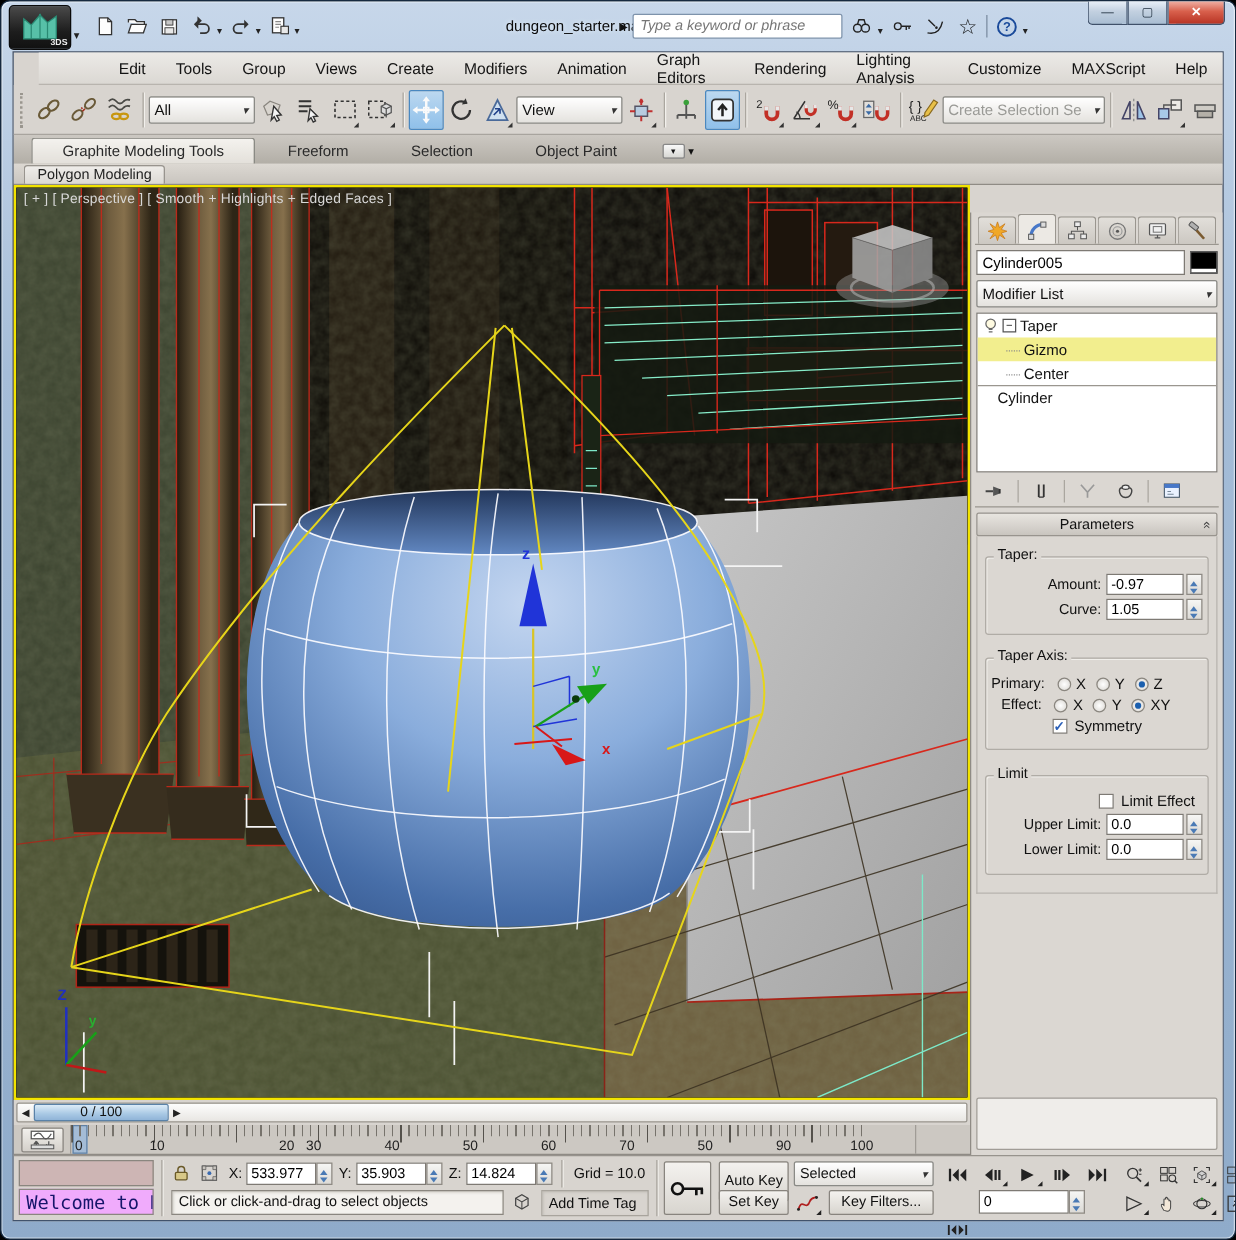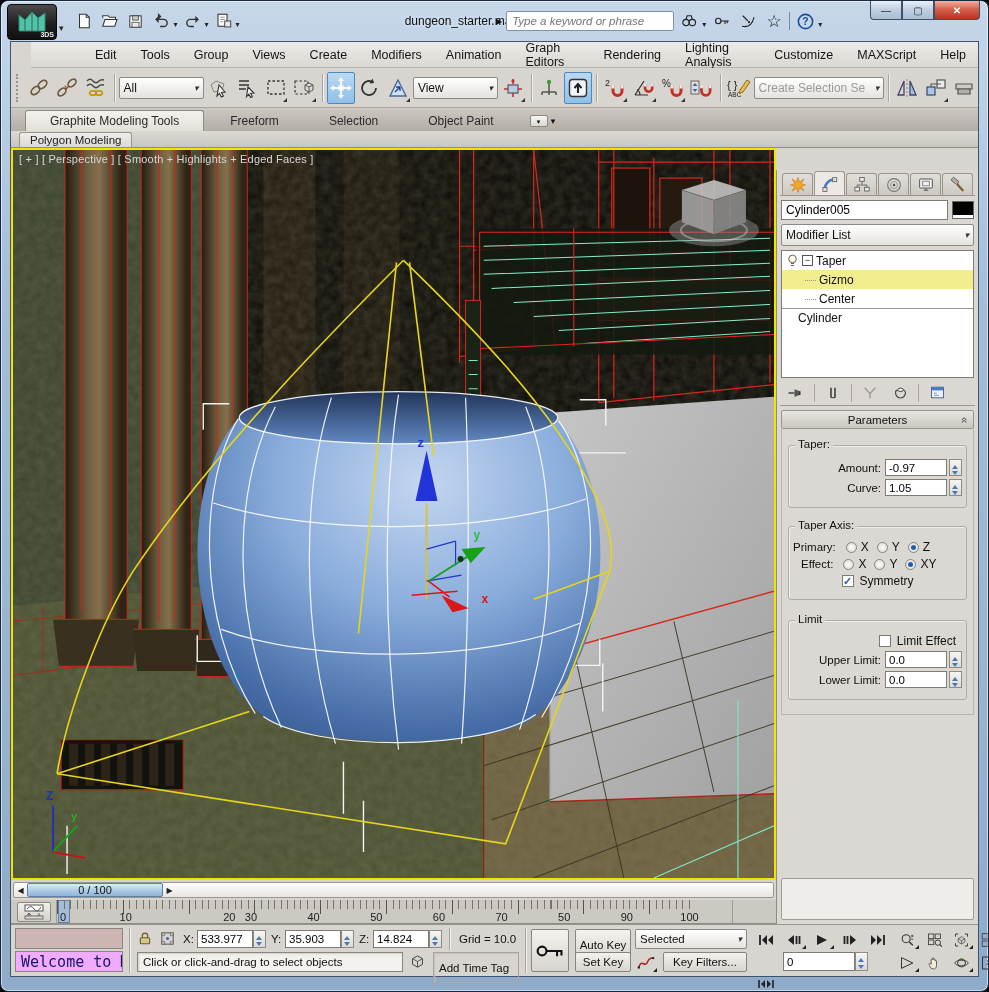--- a/index.html
+++ b/index.html
@@ -55,21 +55,21 @@
   
   .mainrow { flex:1; display:flex; min-height:0; }
   .vpcol { flex:1; display:flex; flex-direction:column; min-width:0; }
   .vp { flex:1; border:2px solid #f2e300; position:relative; background:#14120d; overflow:hidden; }
   .vp svg.scene { position:absolute; inset:0; width:100%; height:100%; }
   .vplabel { position:absolute; left:6px; top:3px; color:#d8d8d8; font-size:11px; letter-spacing:.2px; z-index:5; }
   
   .timeslider { height:20px; background:#d8d4cf; display:flex; align-items:center; padding:1px 2px; }
   .tsgroove { flex:1; height:16px; background:linear-gradient(#fdfdfd,#e8e6e2); border:1px solid #9a968f; border-radius:2px; display:flex; align-items:center; }
   .tsarrow { width:13px; height:14px; display:flex; align-items:center; justify-content:center; font-size:8px; color:#222; }
-  .tsbtn { width:136px; height:14px; background:linear-gradient(#dcecf8,#a8c8e4 60%,#90b4d8); border:1px solid #5a82a8; border-radius:2px;
+  .tsbtn { width:108px; height:14px; background:linear-gradient(#dcecf8,#a8c8e4 60%,#90b4d8); border:1px solid #5a82a8; border-radius:2px;
            text-align:center; font-size:11px; color:#111; line-height:13px; }
   
   .trackbar { height:24px; background:#ccc8c2; display:flex; border-bottom:1px solid #8f8b85; }
   .tb-left { width:46px; display:flex; align-items:center; justify-content:center; border-right:1px solid #a09c96; }
   .tb-btn { width:34px; height:20px; background:linear-gradient(#f2f0ec,#d4d0ca); border:1px solid #8a8680; border-radius:2px; display:flex; align-items:center; justify-content:center; }
   .ruler { position:relative; flex:1; }
   .ruler-ticks { position:absolute; left:0; top:0; height:9px; width:94%;
       background:repeating-linear-gradient(90deg,#77736c 0 1px,transparent 1px 6.58px); }
   .ruler-major { position:absolute; left:0; top:0; height:14px; width:94%;
       background:repeating-linear-gradient(90deg,#55524c 0 1px,transparent 1px 65.8px); }
@@ -869,21 +869,21 @@
       <div class="vdiv" style="left:438px;bottom:26px"></div>
       <span class="sb" style="left:448px;top:8px">Grid = 10.0</span>
 
       <div class="sb sunken" style="left:126px;top:27px;width:266px;height:20px;display:flex;align-items:center;padding:0 5px;background:#f4f2ee">
           <span>Click or click-and-drag to select objects</span>
         </div>
       <span class="sb" style="left:398px;top:28px"><svg width="17" height="17" viewBox="0 0 24 24">
             <path d="M5 8l7-4 7 4v8l-7 4-7-4z" fill="none" stroke="#444" stroke-width="1.4"></path>
             <path d="M5 8l7 4 7-4M12 12v8" fill="none" stroke="#444" stroke-width="1.2"></path>
           </svg></span>
-      <div class="sb" style="left:422px;top:27px;width:86px;height:32px;border:1px solid #a8a49d;display:flex;align-items:center;padding:0 5px;box-shadow:inset 1px 1px 2px #c4c0ba">
+      <div class="sb" style="left:422px;top:27px;width:86px;height:21px;border:1px solid #a8a49d;display:flex;align-items:center;padding:0 5px;box-shadow:inset 1px 1px 2px #c4c0ba">
           <span>Add Time Tag</span>
         </div>
 
       <div class="vdiv" style="left:514px"></div>
 
       <div class="sb btn3" style="left:520px;top:4px;width:38px;height:43px">
         <svg width="30" height="22" viewBox="0 0 34 24">
             <circle cx="8" cy="12" r="5" fill="none" stroke="#111" stroke-width="2.4"></circle>
             <path d="M13 12h18M25 12v6M30 12v5" stroke="#111" stroke-width="2.4" fill="none"></path>
           </svg>

